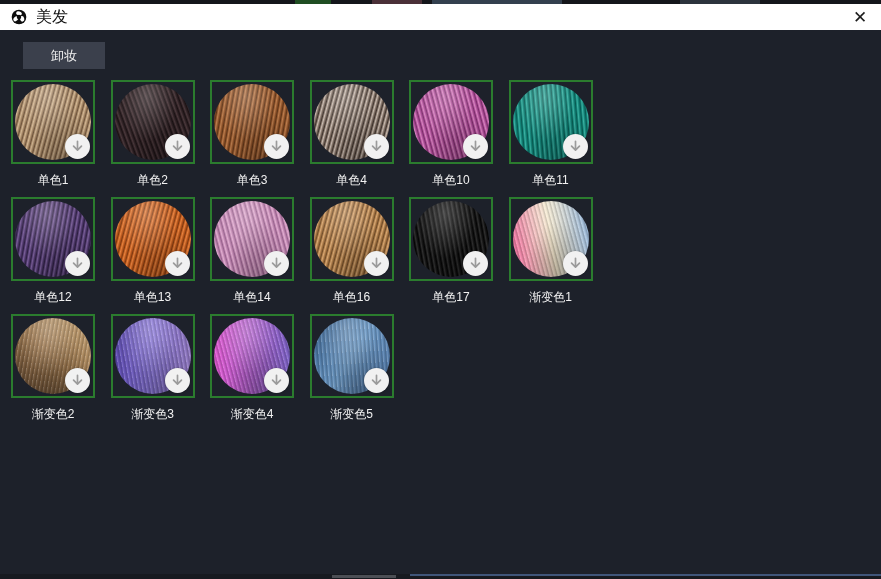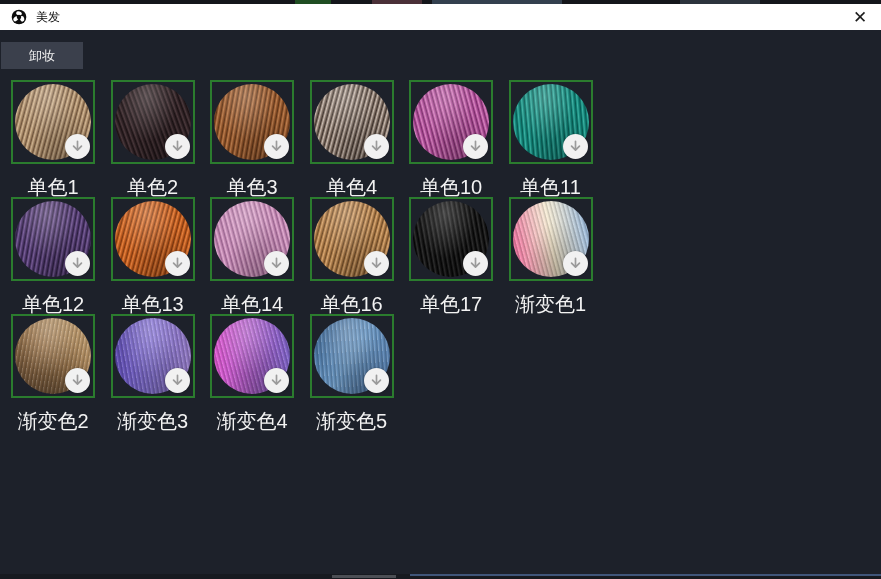--- a/index.html
+++ b/index.html
@@ -14,32 +14,32 @@
   .bg-strip-bottom{position:absolute;left:0;bottom:0;width:881px;height:5px;background:#171a20;}
   .bg-strip-bottom .blue-line{position:absolute;left:410px;top:0;width:471px;height:2px;background:#40567a;}
   .bg-strip-bottom .gray-blob{position:absolute;left:332px;top:1px;width:64px;height:3px;background:#4c4f55;}
 
   
   .titlebar{
     position:absolute;left:0;top:4px;width:881px;height:26px;background:#ffffff;
     display:flex;align-items:center;
   }
   .titlebar .logo{width:16px;height:16px;margin-left:11px;flex:0 0 auto;}
-  .titlebar .title{margin-left:9px;font-size:12px;color:#111;}
+  .titlebar .title{margin-left:9px;font-size:16px;color:#111;}
   .titlebar .close{
     margin-left:auto;margin-right:10px;width:22px;height:22px;border:none;background:transparent;
     display:flex;align-items:center;justify-content:center;cursor:pointer;
     font-size:17px;color:#1c1c1c;line-height:1;font-family:"DejaVu Sans",sans-serif;
   }
 
   .dialog-body{
     position:absolute;left:0;top:30px;width:881px;height:545px;background:#1d212a;
   }
   .btn-remove{
-    position:absolute;left:1px;top:12px;width:82px;height:27px;
+    position:absolute;left:23px;top:12px;width:82px;height:27px;
     background:#3b404c;border:none;border-radius:0;
     color:#f0f0f0;font-size:13px;cursor:pointer;
     font-family:"Liberation Sans","DejaVu Sans",sans-serif;
   }
 
   .grid{
     position:absolute;left:11px;top:50px;
     display:grid;grid-template-columns:repeat(6,84px);
     column-gap:15.5px;row-gap:0;
   }
@@ -51,21 +51,21 @@
   .circle{
     position:absolute;left:2px;top:2px;width:76px;height:76px;border-radius:50%;
   }
   .dl{
     position:absolute;right:3px;bottom:3px;width:25px;height:25px;border-radius:50%;
     background:#f1f1f1;display:flex;align-items:center;justify-content:center;cursor:pointer;
     box-shadow:0 0 2px rgba(0,0,0,.35);
   }
   .dl svg{display:block;}
   .label{
-    margin-top:13px;text-align:center;font-size:20px;color:#f2f2f2;line-height:20px;
+    margin-top:6px;text-align:center;font-size:12px;color:#f2f2f2;line-height:20px;
     white-space:nowrap;
   }
 </style>
 </head>
 <body>
 
 <div class="bg-strip-top">
   <div class="blob" style="left:295px;width:36px;background:#1f4d22;"></div>
   <div class="blob" style="left:372px;width:50px;background:#4a3038;"></div>
   <div class="blob" style="left:432px;width:130px;background:#33404e;"></div>

